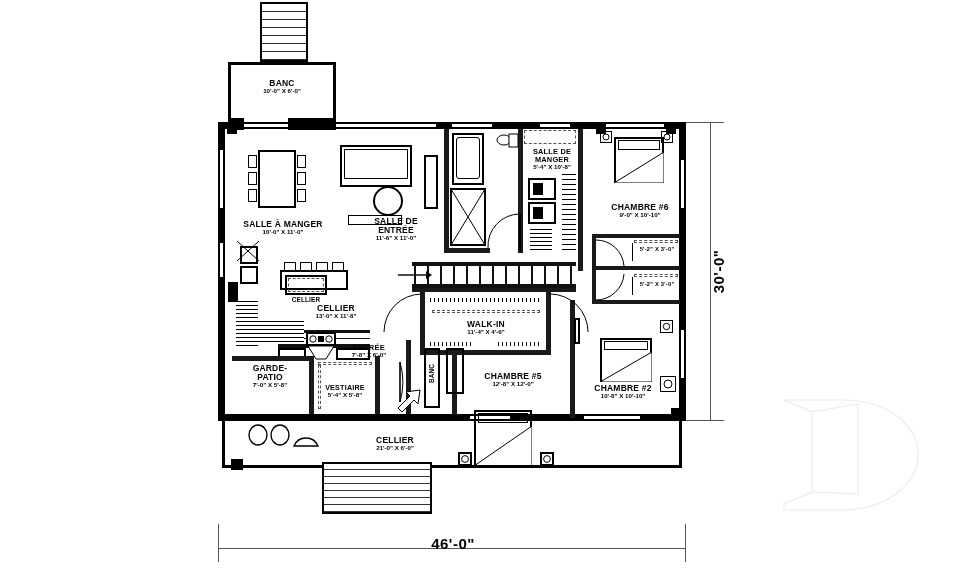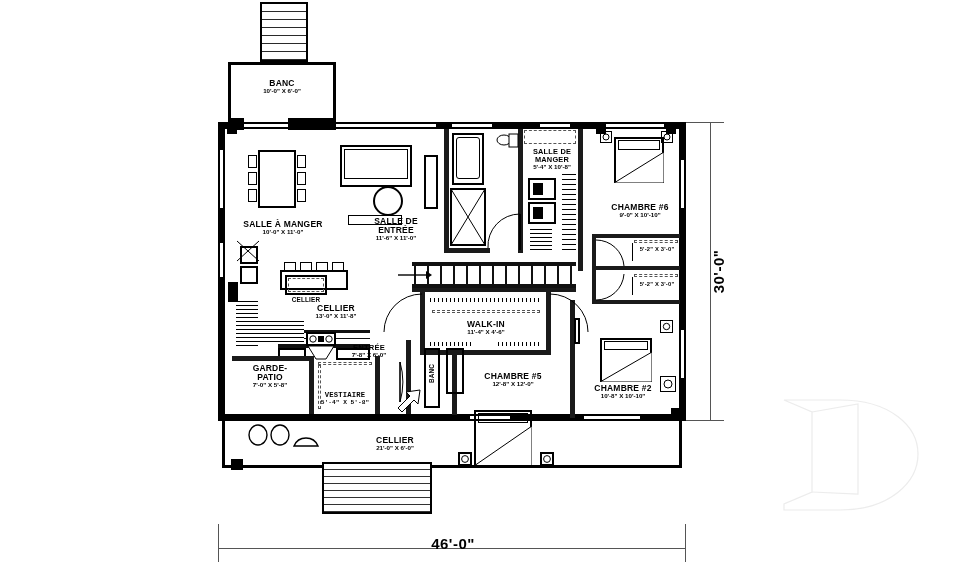--- a/index.html
+++ b/index.html
@@ -319,21 +319,21 @@
   <div class="lbl two" style="left:232px;top:364px;width:76px;">
     <span class="nm">GARDE-</span>
     <span class="nm">PATIO</span>
     <span class="dm">7'-0" X 5'-8"</span>
   </div>
 
   <div class="wi" style="left:375px;top:356px;width:5px;height:58px;"></div>
   <div class="dash" style="left:318px;top:362px;width:54px;height:3px;"></div>
   <div class="dash" style="left:318px;top:365px;width:3px;height:44px;"></div>
 
-  <div class="lbl" style="left:312px;top:392px;width:66px;font-family:Liberation Mono, monospace;">
+  <div class="lbl" style="left:312px;top:384px;width:66px;">
     <span class="nm sm" style="font-size:7.2px;">VESTIAIRE</span>
     <span class="dm">5'-4" X 5'-8"</span>
   </div>
 
   <div class="lbl" style="left:336px;top:344px;width:66px;">
     <span class="nm sm" style="font-size:7.6px;">ENTRÉE</span>
     <span class="dm">7'-8" X 6'-0"</span>
   </div>
   <div class="wi" style="left:406px;top:340px;width:5px;height:74px;"></div>
   <svg class="abs" style="left:396px;top:360px;width:24px;height:44px;">

